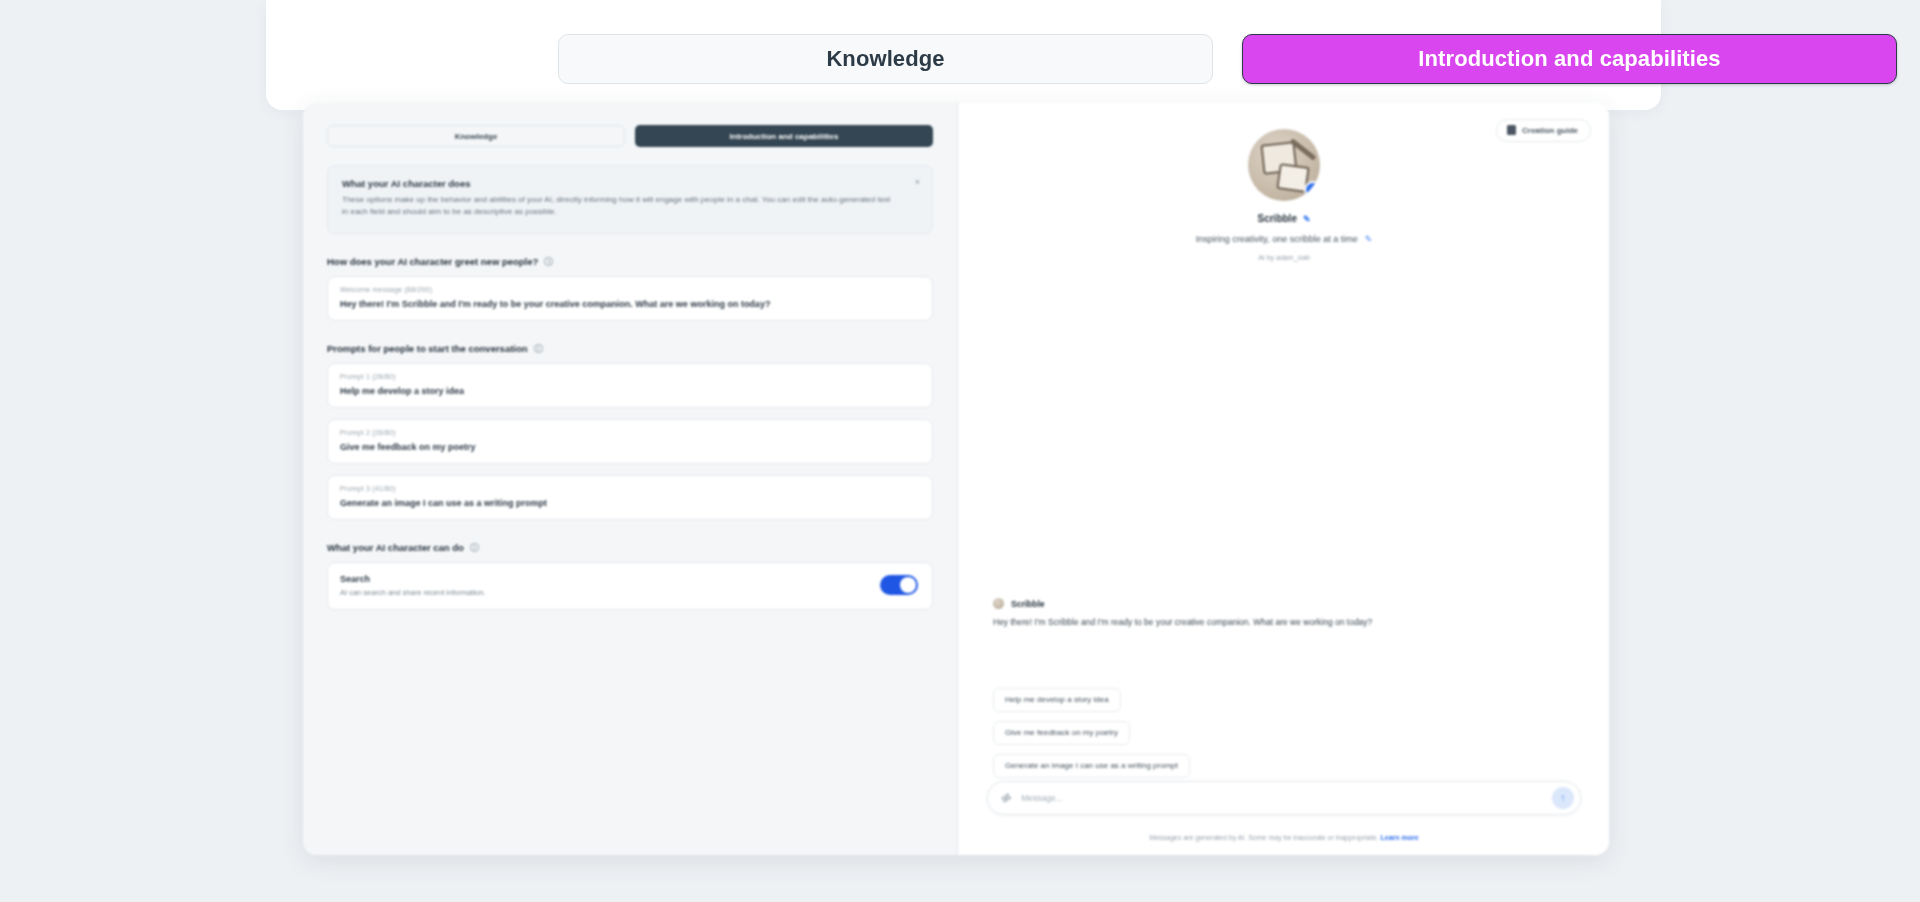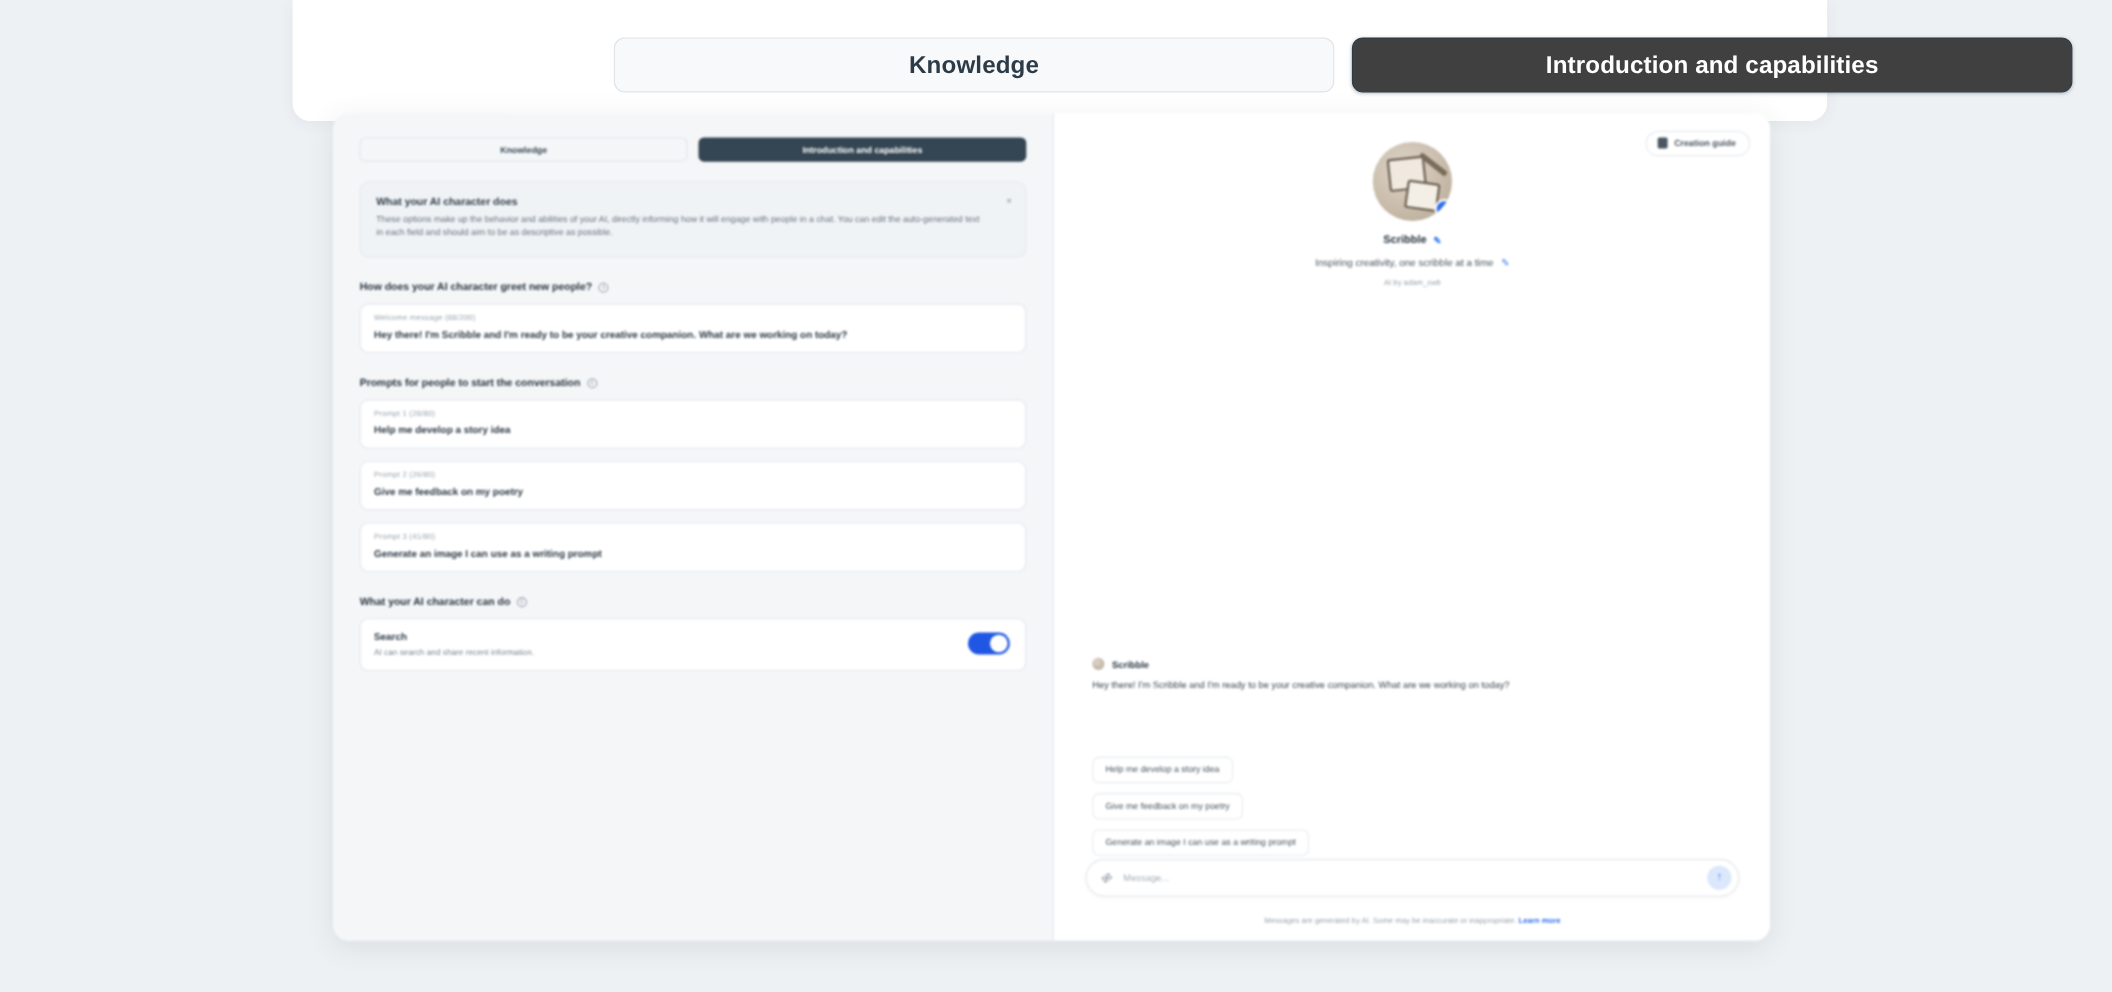--- a/index.html
+++ b/index.html
@@ -12,33 +12,33 @@
   #root { position: relative; width: 1920px; height: 902px; background: #eef1f4; }
 
   
   .tabbar-card {
     position: absolute; left: 266px; top: 0px; width: 1395px; height: 110px;
     background: #ffffff; border-radius: 0 0 16px 16px;
     box-shadow: 0 2px 14px rgba(40,55,70,.06);
   }
   .tabbar {
     position: absolute; left: 292px; top: 34px;
-    display: flex; gap: 16px; width: 1340px;
+    display: flex; gap: 29px; width: 1340px;
   }
   .tab {
     height: 50px; border-radius: 10px;
     display: flex; align-items: center; justify-content: center;
     font-size: 22px; font-weight: bold; letter-spacing: .1px;
     cursor: pointer; user-select: none;
   }
   .tab-inactive {
     width: 655px; background: #f7f9fa; border: 1px solid #dfe4e8; color: #2d3b47;
   }
   .tab-active {
-    width: 655px; background: #404040; border: 1px solid #2b3b47; color: #ffffff;
+    width: 655px; background: #d946ef; border: 1px solid #2b3b47; color: #ffffff;
     box-shadow: 0 1px 3px rgba(30,45,60,.25);
   }
 
   
   .mini-card {
     position: absolute; left: 303px; top: 103px; width: 1306px; height: 752px;
     background: #ffffff; border-radius: 14px;
     box-shadow: 0 6px 26px rgba(40,55,70,.10);
     overflow: hidden;
     filter: blur(1.15px);

